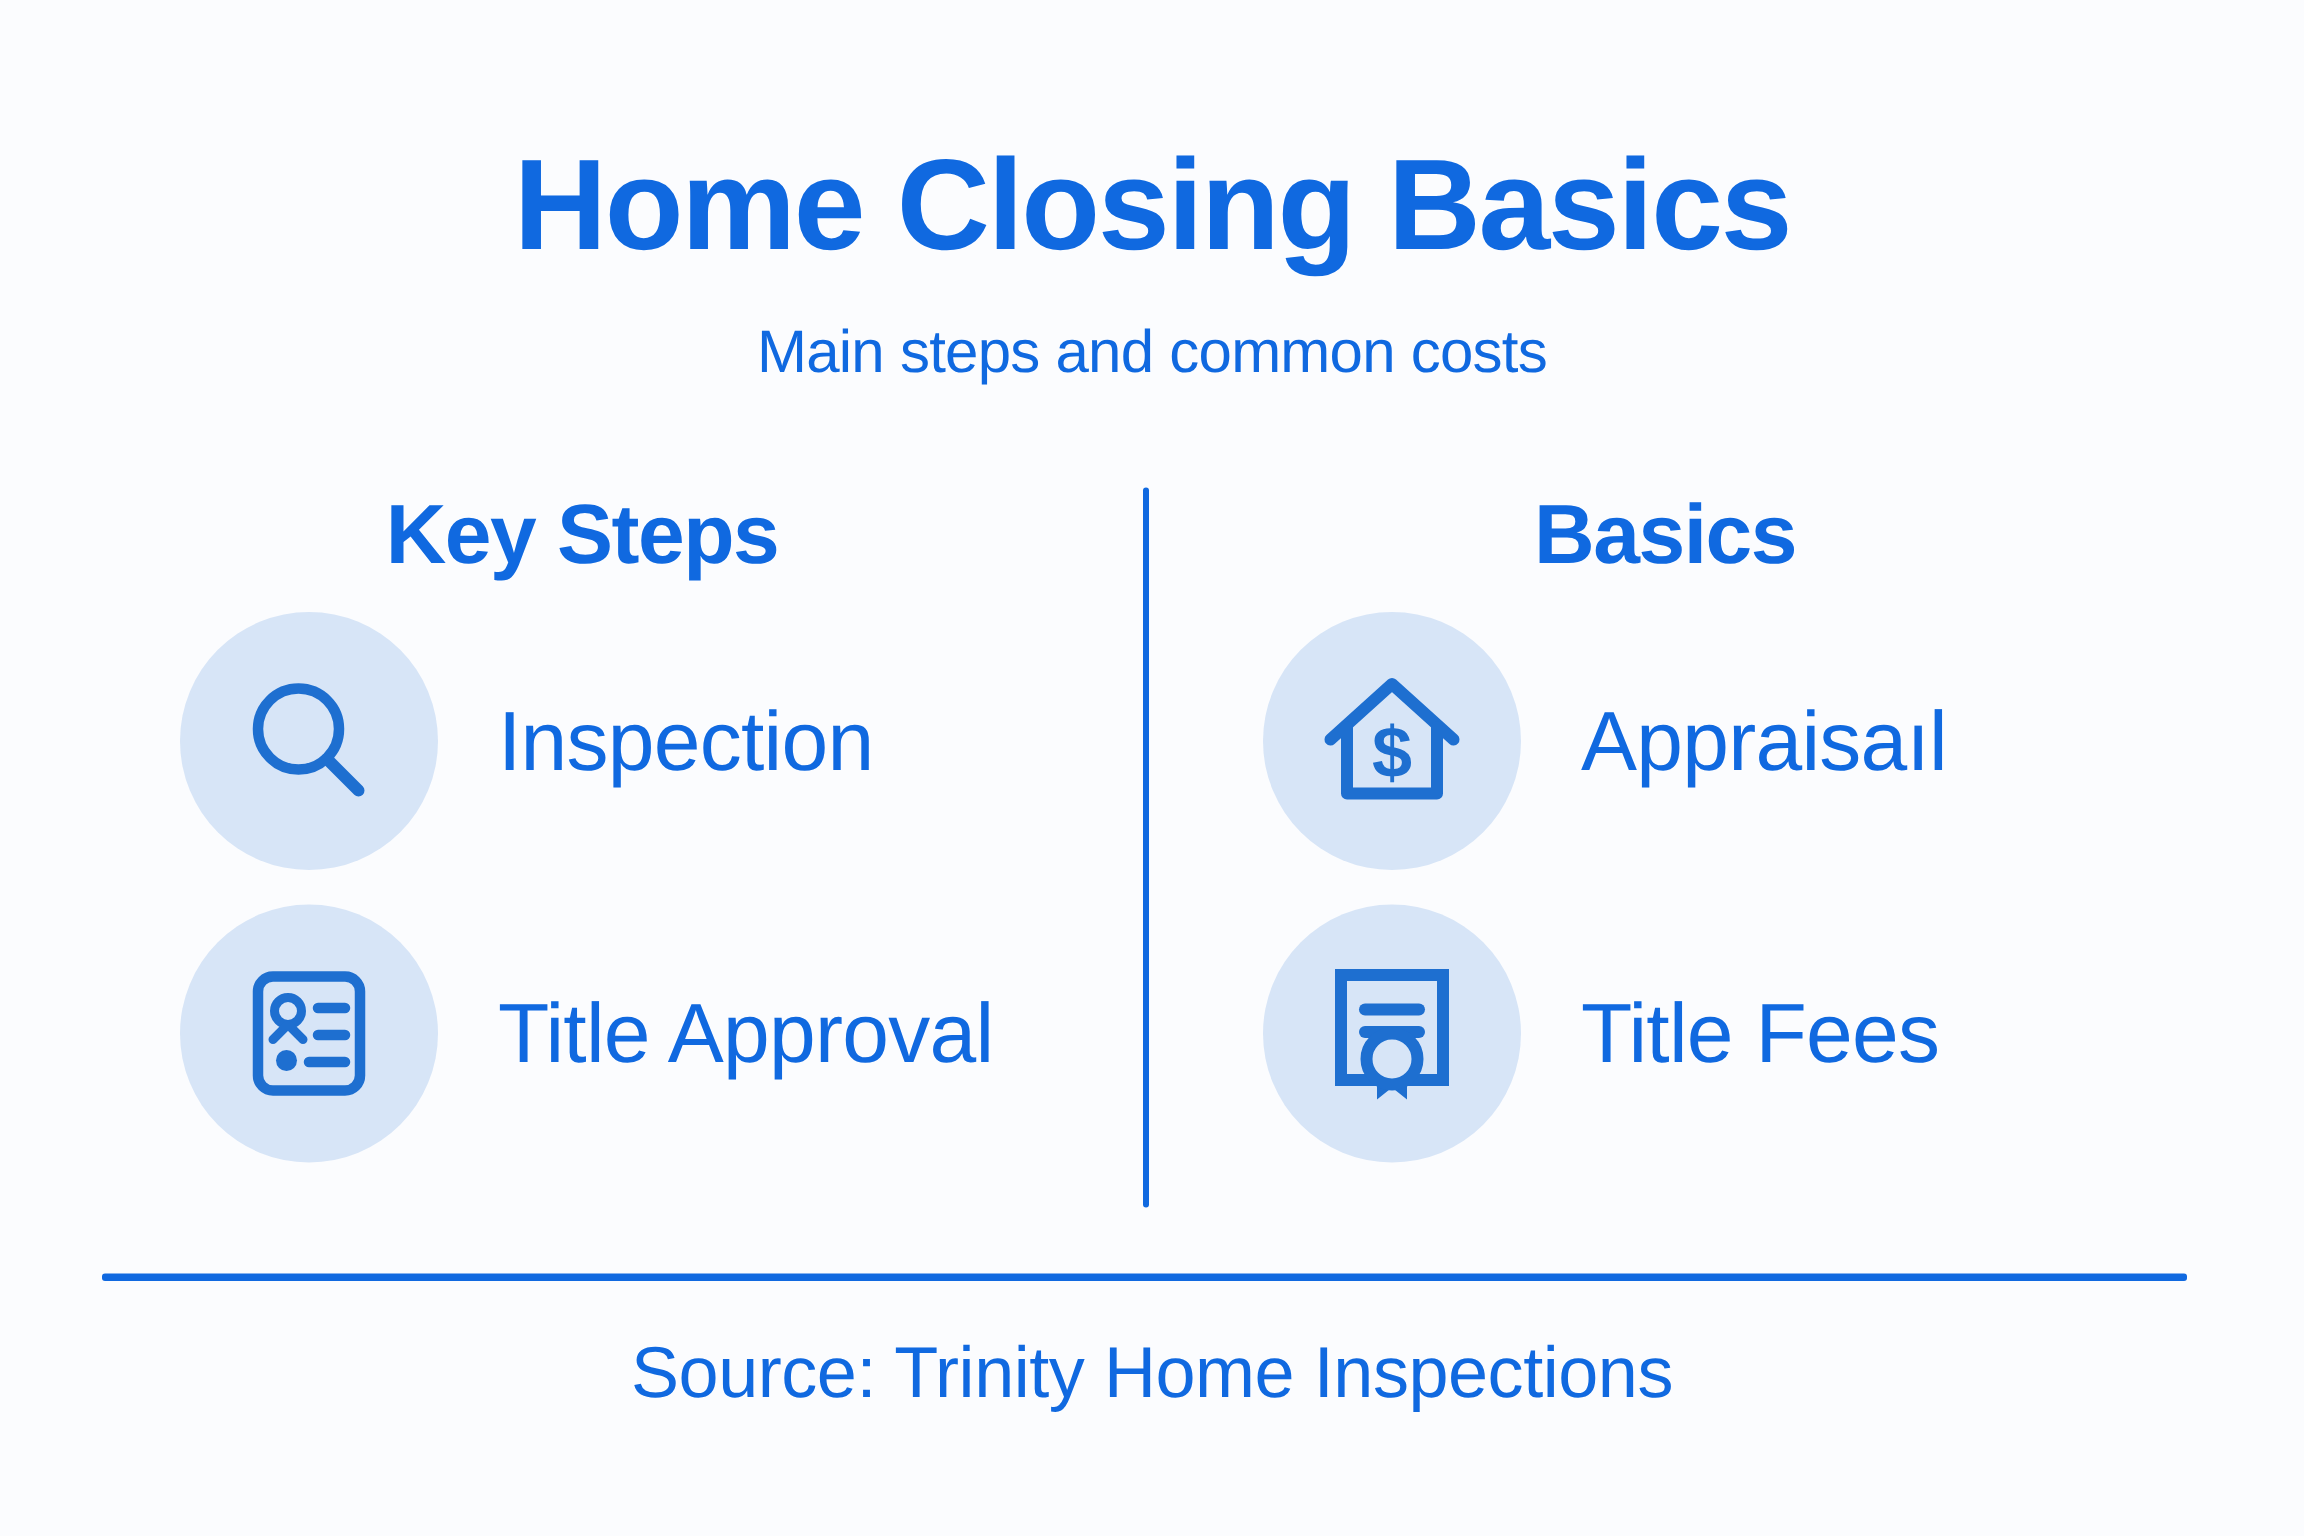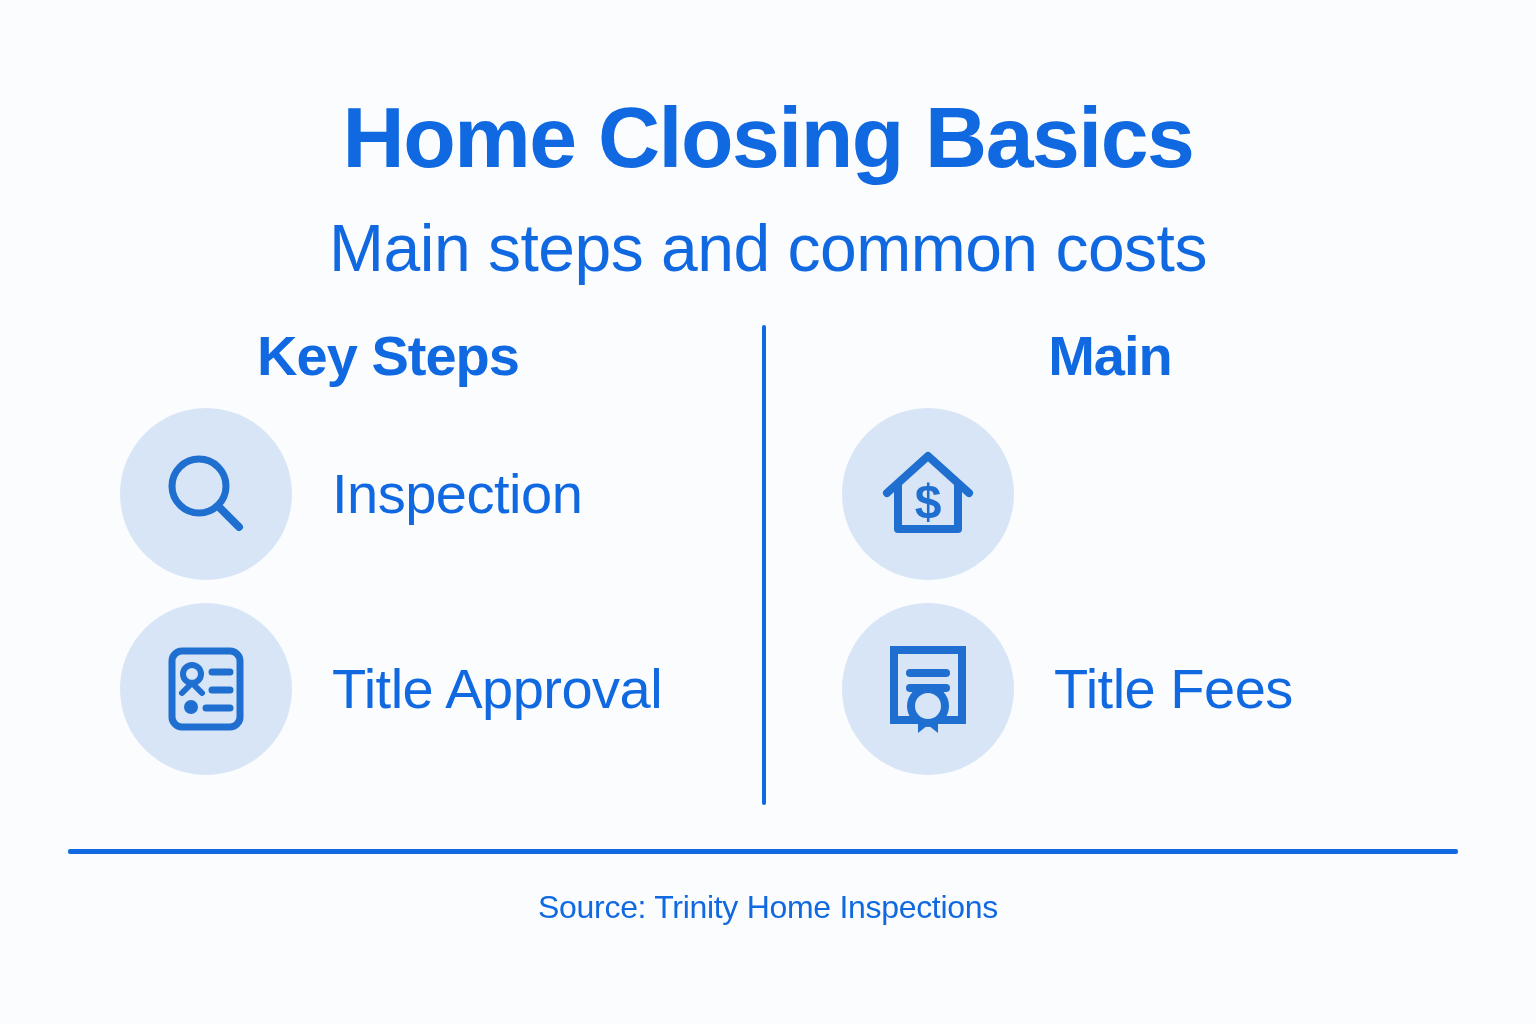--- a/index.html
+++ b/index.html
@@ -40,21 +40,21 @@
     line-height: 1.02;
     letter-spacing: -1.5px;
     color: #1069e0;
     white-space: nowrap;
   }
   .subtitle {
     margin: 4px;
     padding-top: 16px;
     font-family: "Liberation Sans", sans-serif;
     font-weight: normal;
-    font-size: 66px;
+    font-size: 40px;
     line-height: 1.05;
     letter-spacing: -0.5px;
     color: #1069e0;
     white-space: nowrap;
     text-align: center;
   }
 
   
   .columns {
     position: absolute;
@@ -149,21 +149,21 @@
     border-radius: 2px;
   }
   .source-note {
     position: absolute;
     left: 0;
     top: 890px;
     width: 1536px;
     text-align: center;
     font-family: "Liberation Sans Narrow", "Liberation Sans", sans-serif;
     font-weight: normal;
-    font-size: 32px;
+    font-size: 48px;
     line-height: 1.1;
     letter-spacing: -0.3px;
     color: #1069e0;
     white-space: nowrap;
   }
 </style>
 </head>
 <body>
 
 <div class="infographic">
@@ -202,32 +202,33 @@
               <line x1="48" y1="67" x2="72" y2="67" stroke="#1e6fd0" stroke-width="7" stroke-linecap="round"></line>
             </svg>
           </span>
           <span class="item-label">Title Approval</span>
         </li>
 
       </ul>
     </div>
 
     <div class="column column-right">
-      <h3 class="column-heading">Main</h3>
+      <h3 class="column-heading">Basics</h3>
 
       <ul class="item-list">
 
         <li class="item">
           <span class="item-icon-circle">
             <svg width="96" height="96" viewBox="0 0 96 96" aria-hidden="true">
               <path d="M7 47 L48 10 L89 47" fill="none" stroke="#1e6fd0" stroke-width="8" stroke-linecap="round" stroke-linejoin="round"></path>
               <path d="M18 39 L18 83 L78 83 L78 39" fill="none" stroke="#1e6fd0" stroke-width="8" stroke-linecap="round" stroke-linejoin="round"></path>
               <text x="48" y="72" text-anchor="middle" font-family="Liberation Sans, sans-serif" font-size="48" font-weight="bold" fill="#1e6fd0">$</text>
             </svg>
           </span>
+          <span class="item-label">Appraisaıl</span>
         </li>
 
         <li class="item">
           <span class="item-icon-circle">
             <svg width="96" height="96" viewBox="0 0 96 96" aria-hidden="true">
               <rect x="14" y="9" width="68" height="70" fill="none" stroke="#1e6fd0" stroke-width="8"></rect>
               <line x1="30" y1="32" x2="66" y2="32" stroke="#1e6fd0" stroke-width="8" stroke-linecap="round"></line>
               <line x1="30" y1="47" x2="66" y2="47" stroke="#1e6fd0" stroke-width="8" stroke-linecap="round"></line>
               <path d="M38 66 L38 92 L48 84 L58 92 L58 66 Z" fill="#1e6fd0"></path>
               <circle cx="48" cy="65" r="17" fill="#d7e5f7" stroke="#1e6fd0" stroke-width="8"></circle>

